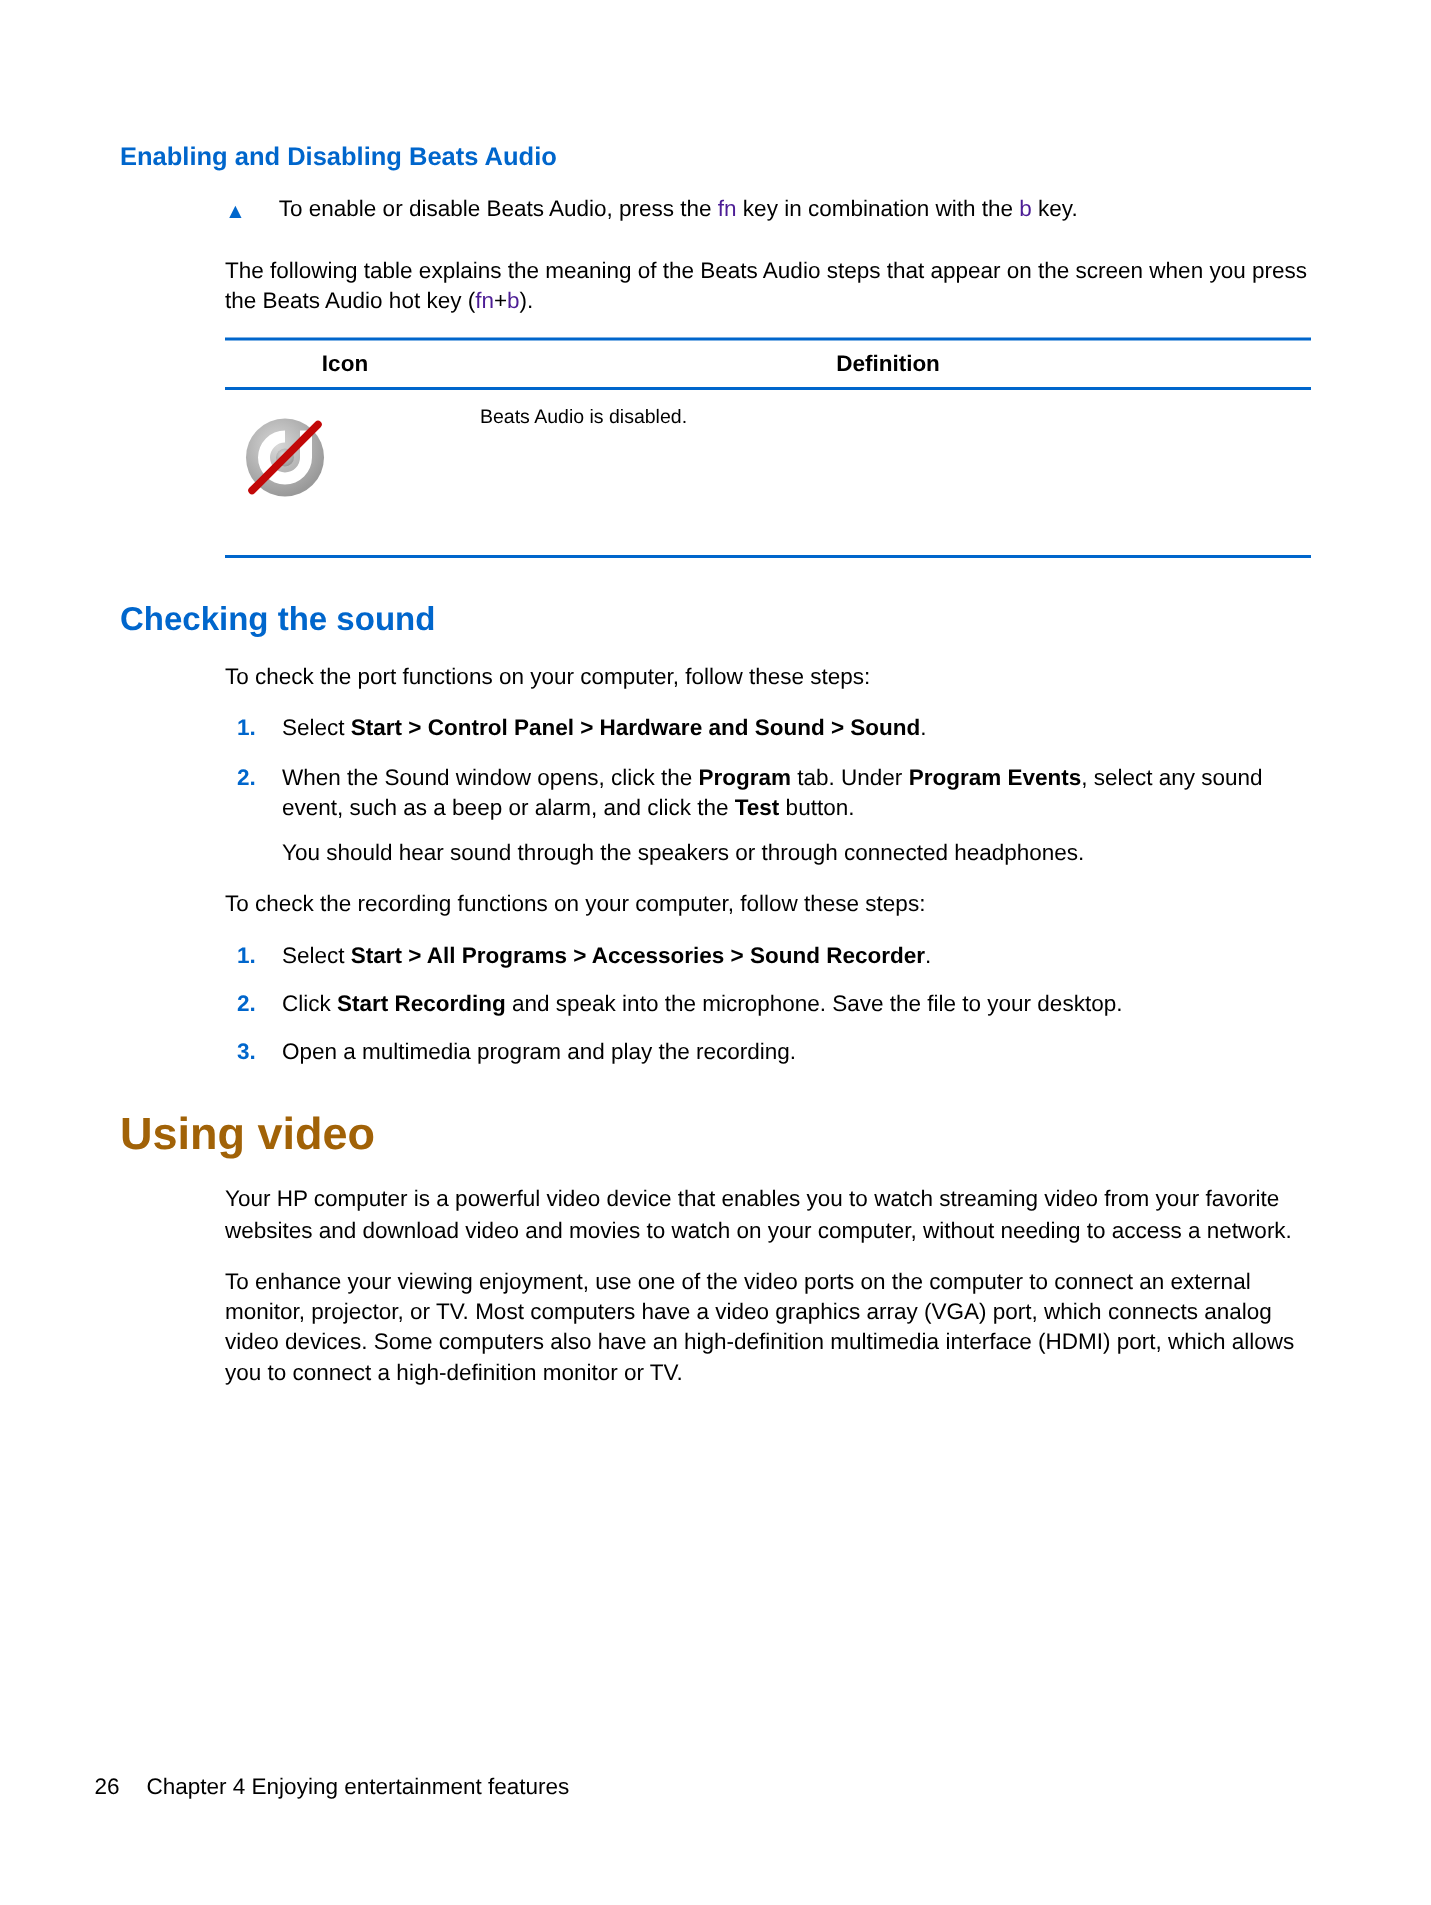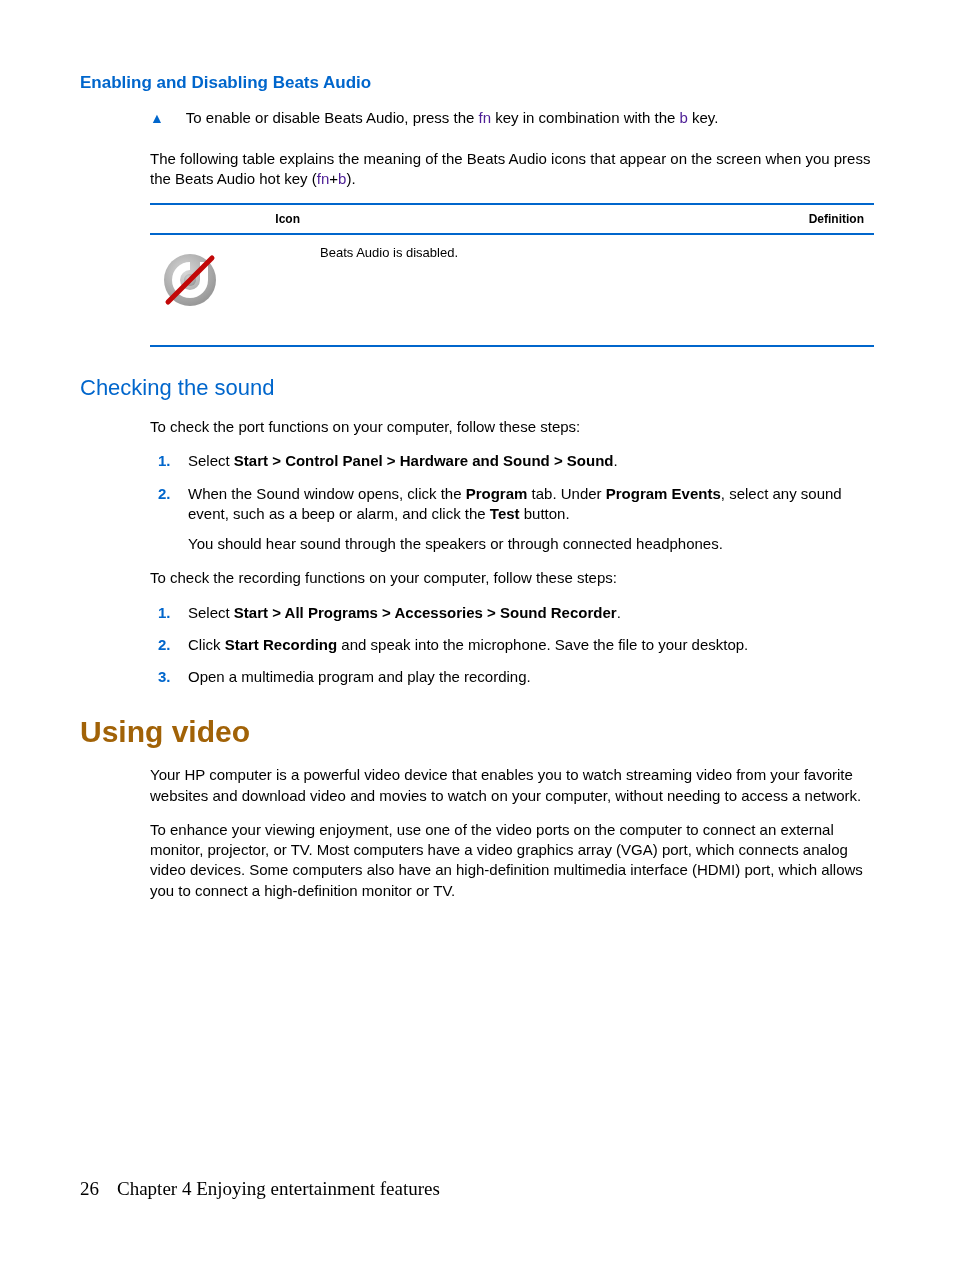--- a/index.html
+++ b/index.html
@@ -6,37 +6,37 @@
     font-family: Arial, Helvetica, sans-serif;
     font-size: 15px;
     color: #000;
     margin: 0;
     padding: 0;
     background: #fff;
   }
   .page {
     width: 954px;
     min-height: 1270px;
-    padding: 73px 80px 60px 80px;
+    padding: 95px 80px 60px 80px;
     box-sizing: border-box;
     position: relative;
   }
   .content {
     margin-left: 0;
   }
   h2.section-blue {
     color: #0066cc;
     font-size: 17px;
     font-weight: bold;
     margin: 0 0 16px 0;
   }
   h2.section-medium {
     color: #0066cc;
     font-size: 22px;
-    font-weight: normal;
+    font-weight: bold;
     margin: 28px 0 16px 0;
   }
   h1.section-large {
     color: #a16207;
     font-size: 30px;
     font-weight: bold;
     margin: 28px 0 16px 0;
   }
   .indent1 { margin-left: 70px; }
   p { margin: 0 0 14px 0; line-height: 1.35; }
@@ -54,22 +54,22 @@
   }
   .keycap { color: #4c1d95; }
   table.icon-table {
     width: calc(100% - 70px);
     margin-left: 70px;
     border-collapse: collapse;
     border-top: 2px solid #0066cc;
     margin-bottom: 20px;
   }
   table.icon-table th {
-    text-align: right;
-    font-size: 12px;
+    text-align: center;
+    font-size: 15px;
     font-weight: bold;
     padding: 7px 10px 7px 10px;
     border-bottom: 2px solid #0066cc;
   }
   table.icon-table td {
     font-size: 13px;
     padding: 10px 10px 10px 10px;
     border-bottom: 2px solid #0066cc;
     vertical-align: top;
   }
@@ -99,44 +99,43 @@
     content: counter(step) ".";
     position: absolute;
     left: -30px;
     color: #0066cc;
     font-weight: bold;
   }
   .subp { margin-top: 10px; }
   .footer {
     position: absolute;
     bottom: 70px;
-    left: 80px;
-    font-size: 19px;
-    font-family: Liberation Serif, serif;
+    left: 63px;
+    font-size: 15px;
   }
   .footer .pagenum { margin-right: 18px; }
   b { font-weight: bold; text-align: right; }
 </style>
 </head>
 <body>
 
 <div class="page">
   <div class="content">
 
     <h2 class="section-blue">Enabling and Disabling Beats Audio</h2>
 
     <div class="triangle-row">
       <span class="triangle">▲</span>
       <span>
         <span>To enable or disable Beats Audio, press the </span><span class="keycap">fn</span><span> key in combination with the </span><span class="keycap">b</span><span> key.</span>
       </span>
     </div>
 
     <p class="indent1">
-      <span>The following table explains the meaning of the Beats Audio icons that appear on the screen when you press the Beats Audio hot key (</span><span class="keycap">fn</span><span>+</span><span class="keycap">b</span><span>).</span>
+      <span>The following table explains the meaning of the Beats Audio steps that appear on the screen when you press the Beats Audio hot key (</span><span class="keycap">fn</span><span>+</span><span class="keycap">b</span><span>).</span>
     </p>
 
     <table class="icon-table">
       <thead>
         <tr>
           <th>Icon</th>
           <th>Definition</th>
         </tr>
       </thead>
       <tbody>

